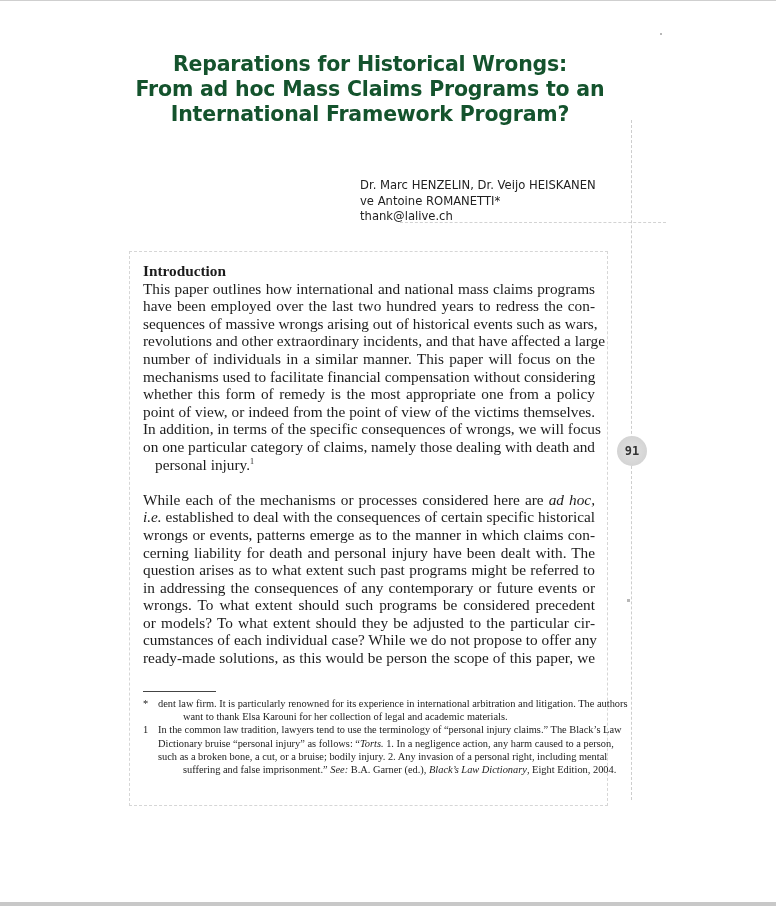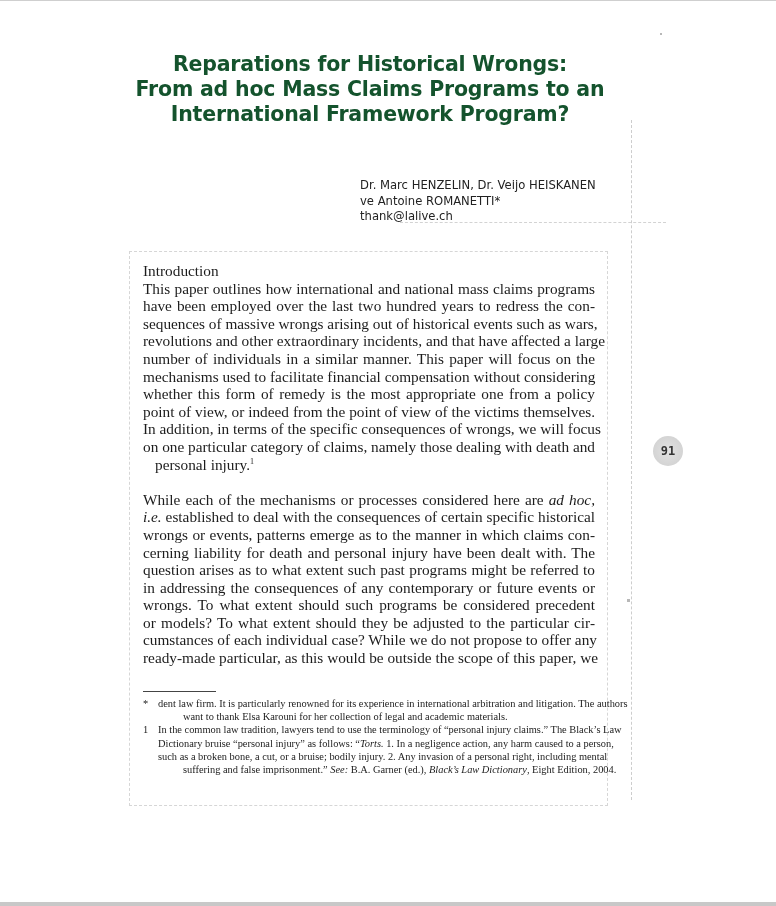--- a/index.html
+++ b/index.html
@@ -36,21 +36,21 @@
     border: 1px dashed #d6d6d6;
   }
 
   .body-text {
     position: absolute; left: 143px; top: 262px; width: 452px;
     font-family: "Liberation Serif", serif;
     font-size: 15.3px; line-height: 17.6px; color: #1c1c1c;
   }
   .body-text .line { display: block; white-space: nowrap; text-align: justify; text-align-last: justify; height: 17.6px; }
   .body-text .line.last { text-align-last: left; margin-left: 12px; }
-  .heading { display: block; font-weight: normal; height: 17.6px; }
+  .heading { display: block; font-weight: bold; height: 17.6px; }
   .para-gap { height: 17.6px; }
   sup.fn { font-size: 8px; vertical-align: super; line-height: 0; }
   em { font-style: italic; }
 
   .footnote-rule { position: absolute; left: 143px; top: 691px; width: 73px; height: 0; border-top: 1px solid #444; }
 
   .footnotes {
     position: absolute; left: 143px; top: 697px; width: 452px;
     font-family: "Liberation Serif", serif;
     font-size: 10.4px; line-height: 13.2px; color: #222;
@@ -58,21 +58,21 @@
   .fn-item { position: relative; padding-left: 15px; }
   .fn-marker { position: absolute; left: 0; top: 0; width: 12px; }
   .fn-item .line { display: block; white-space: nowrap; text-align: justify; text-align-last: justify; height: 13.2px; }
   .fn-item .line.last { text-align-last: left; margin-left: 25px; }
 
   .page-number-badge {
     position: absolute; left: 617px; top: 436px; width: 30px; height: 30px;
     border-radius: 50%;
     background: radial-gradient(circle, #e2e2e2 0%, #d4d4d4 70%, #e9e9e9 100%);
     display: flex; align-items: center; justify-content: center;
-    font-family: "DejaVu Sans Mono", monospace; font-weight: bold; font-size: 12px; color: #333; margin-left: 36px;
+    font-family: "DejaVu Sans Mono", monospace; font-weight: bold; font-size: 12px; color: #333;
   }
   .speck { position: absolute; width: 2px; height: 2px; background: #b8b8b8; }
 </style>
 </head>
 <body>
 
 <div class="top-bar"></div>
 
 <div class="title-block">
   <span class="title-line">Reparations for Historical Wrongs:</span>
@@ -109,21 +109,21 @@
   <div>
     <span class="line"><span>While each of the mechanisms or processes considered here are </span><em>ad hoc,</em></span>
     <span class="line"><em>i.e.</em><span> established to deal with the consequences of certain specific historical</span></span>
     <span class="line">wrongs or events, patterns emerge as to the manner in which claims con-</span>
     <span class="line">cerning liability for death and personal injury have been dealt with.  The</span>
     <span class="line">question arises as to what extent such past programs might be referred to</span>
     <span class="line">in addressing the consequences of any contemporary or future events or</span>
     <span class="line">wrongs.  To what extent should such programs be considered precedent</span>
     <span class="line">or models?  To what extent should they be adjusted to the particular cir-</span>
     <span class="line">cumstances of each individual case?  While we do not propose to offer any</span>
-    <span class="line">ready-made particular, as this would be outside the scope of this paper, we</span>
+    <span class="line">ready-made solutions, as this would be person the scope of this paper, we</span>
   </div>
 </div>
 
 <div class="footnote-rule"></div>
 
 <div class="footnotes">
   <div class="fn-item">
     <span class="fn-marker">*</span>
     <span class="line">dent law firm. It is particularly renowned for its experience in international arbitration and litigation. The authors</span>
     <span class="line last">want to thank Elsa Karouni for her collection of legal and academic materials.</span>

